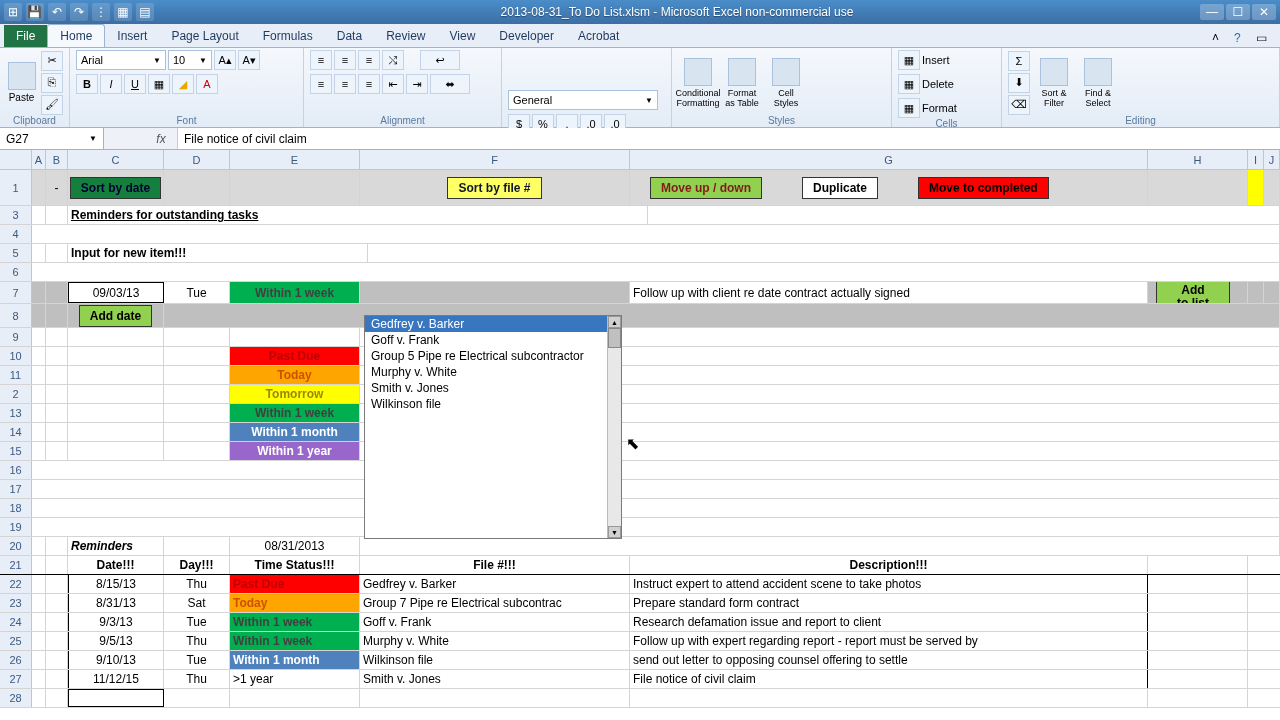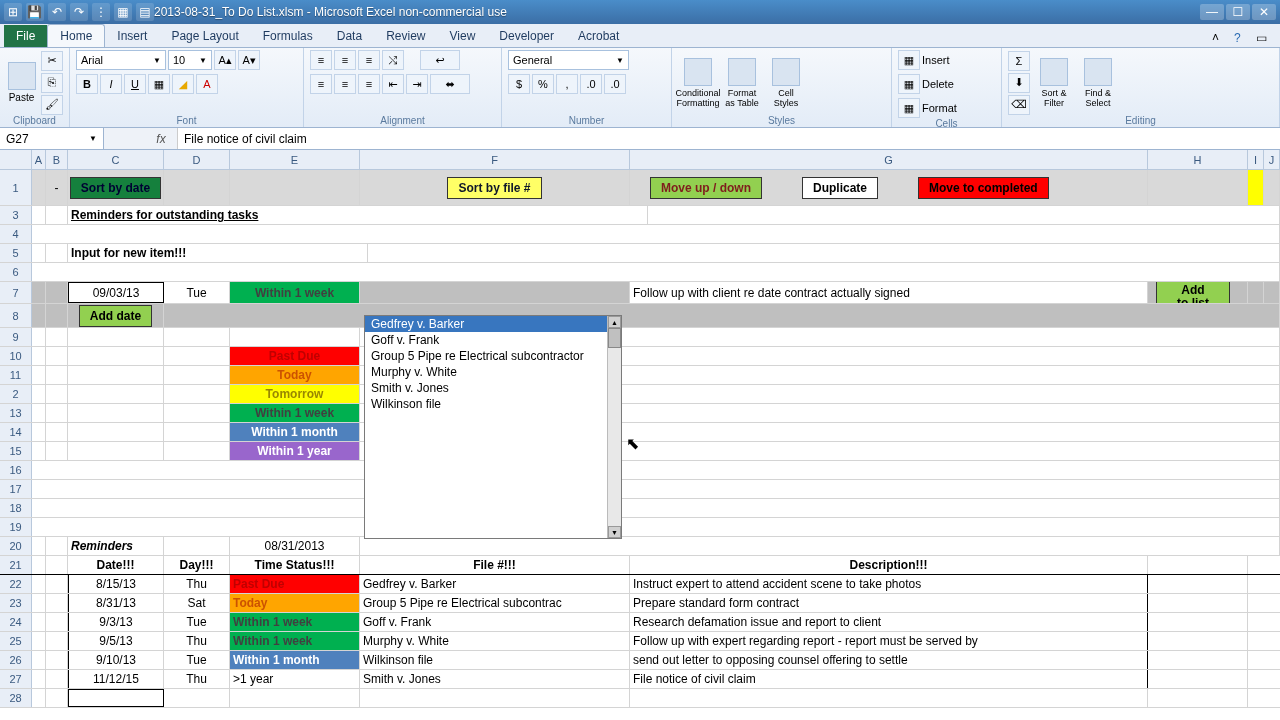--- a/index.html
+++ b/index.html
@@ -1,21 +1,21 @@
 <!DOCTYPE html>
 <html><head>
 <meta charset="utf-8">
 <style>
   * { box-sizing: border-box; margin: 0; padding: 0; font-family: Arial, sans-serif; }
   body { background: #fff; font-size: 12px; overflow: hidden; width: 1280px; height: 720px; position: relative; }
   
   .titlebar { background: linear-gradient(#4a8dc9, #3b6ea5); height: 24px; display: flex; align-items: center; padding: 0 4px; color: #fff; font-size: 12px; }
   .titlebar .qat { display: flex; gap: 4px; align-items: center; }
   .titlebar .qat-btn { width: 18px; height: 18px; background: rgba(255,255,255,0.15); border-radius: 2px; display: flex; align-items: center; justify-content: center; }
-  .titlebar .title { flex: 1; text-shadow: 0 1px 1px rgba(0,0,0,0.4); }
+  .titlebar .title { flex: 1; text-align: center; text-shadow: 0 1px 1px rgba(0,0,0,0.4); }
   .titlebar .wincontrols { display: flex; gap: 2px; }
   .titlebar .wincontrols div { width: 24px; height: 16px; background: rgba(255,255,255,0.25); border-radius: 2px; display:flex; align-items:center; justify-content:center; }
   
   .ribbon-tabs { height: 24px; background: #e8eef7; display: flex; align-items: flex-end; padding-left: 4px; border-bottom: 1px solid #9db4d1; }
   .ribbon-tabs .tab { padding: 4px 12px; font-size: 12px; color: #1e3a5f; cursor: pointer; }
   .ribbon-tabs .tab.file { background: #217346; color: #fff; }
   .ribbon-tabs .tab.active { background: #f5f8fc; border: 1px solid #9db4d1; border-bottom: none; border-radius: 3px 3px 0 0; }
   .ribbon-tabs .right { margin-left: auto; display:flex; gap:6px; padding-right:8px; align-items:center; }
   .ribbon-tabs .right div { width:16px; height:16px; }
   
@@ -176,21 +176,21 @@
         <div class="mini">⇤</div>
         <div class="mini">⇥</div>
         <div class="mini" style="width:40px;">⬌</div>
       </div>
     </div>
     <div class="label">Alignment</div>
   </div>
   <div class="rgroup" style="width:170px;">
     <div class="body rcol" style="align-items:flex-start;">
       <div class="rrow">
-          <div class="drop" style="width:121px;">
+          <div class="drop" style="width:150px;margin-top:40px;">
             <span>General</span>
             <span class="arrow">▼</span>
           </div>
         </div>
       <div class="rrow">
         <div class="mini">$</div>
         <div class="mini">%</div>
         <div class="mini">,</div>
         <div class="mini">.0</div>
         <div class="mini">.0</div>
@@ -474,21 +474,21 @@
           <div class="cell wG" style="border-right:1px solid #000;">Instruct expert to attend accident scene to take photos</div>
           <div class="cell wH"></div>
         </div>
         <div class="datarow">
           <div class="rowhead">23</div>
           <div class="cell wA"></div>
           <div class="cell wB"></div>
           <div class="cell wC center" style="border-left:1px solid #000;">8/31/13</div>
           <div class="cell wD center">Sat</div>
           <div class="cell wE status-today">Today</div>
-          <div class="cell wF">Group 5 Pipe re Electrical subcontrac</div>
+          <div class="cell wF">Group 7 Pipe re Electrical subcontrac</div>
           <div class="cell wG" style="border-right:1px solid #000;">Prepare standard form contract</div>
           <div class="cell wH"></div>
         </div>
         <div class="datarow">
           <div class="rowhead">24</div>
           <div class="cell wA"></div>
           <div class="cell wB"></div>
           <div class="cell wC center" style="border-left:1px solid #000;">9/3/13</div>
           <div class="cell wD center">Tue</div>
           <div class="cell wE status-week">Within 1 week</div>

